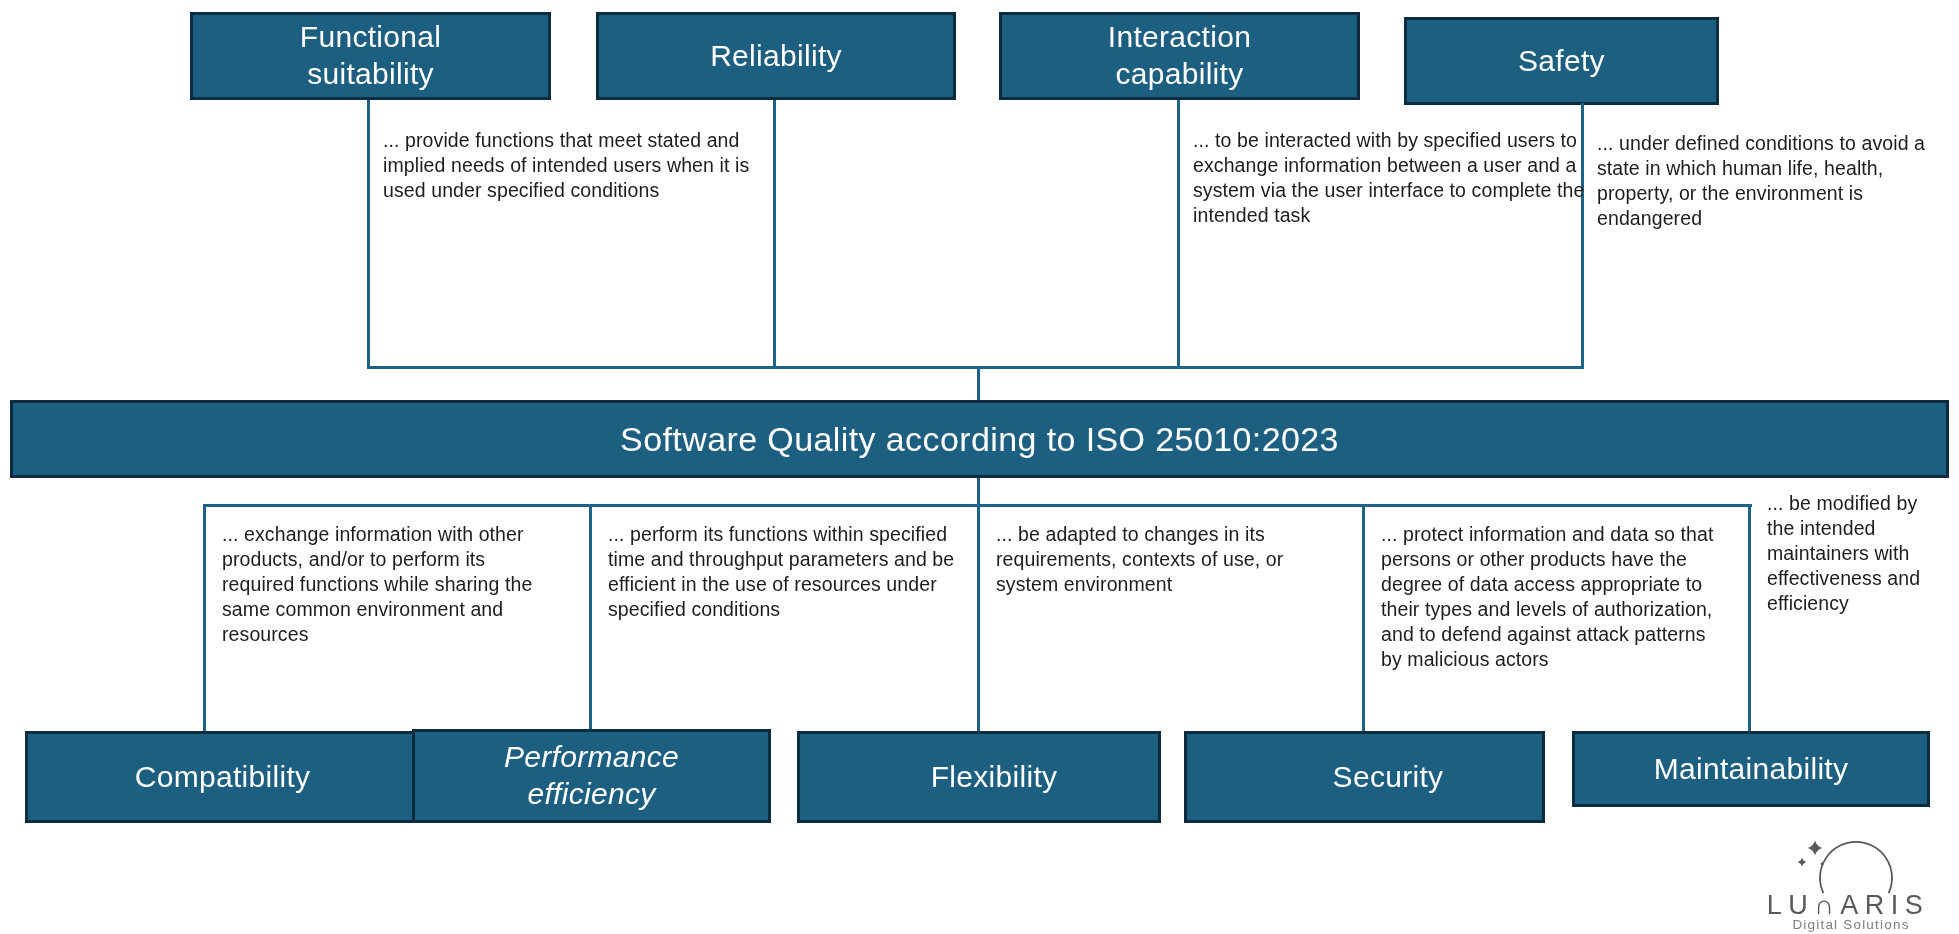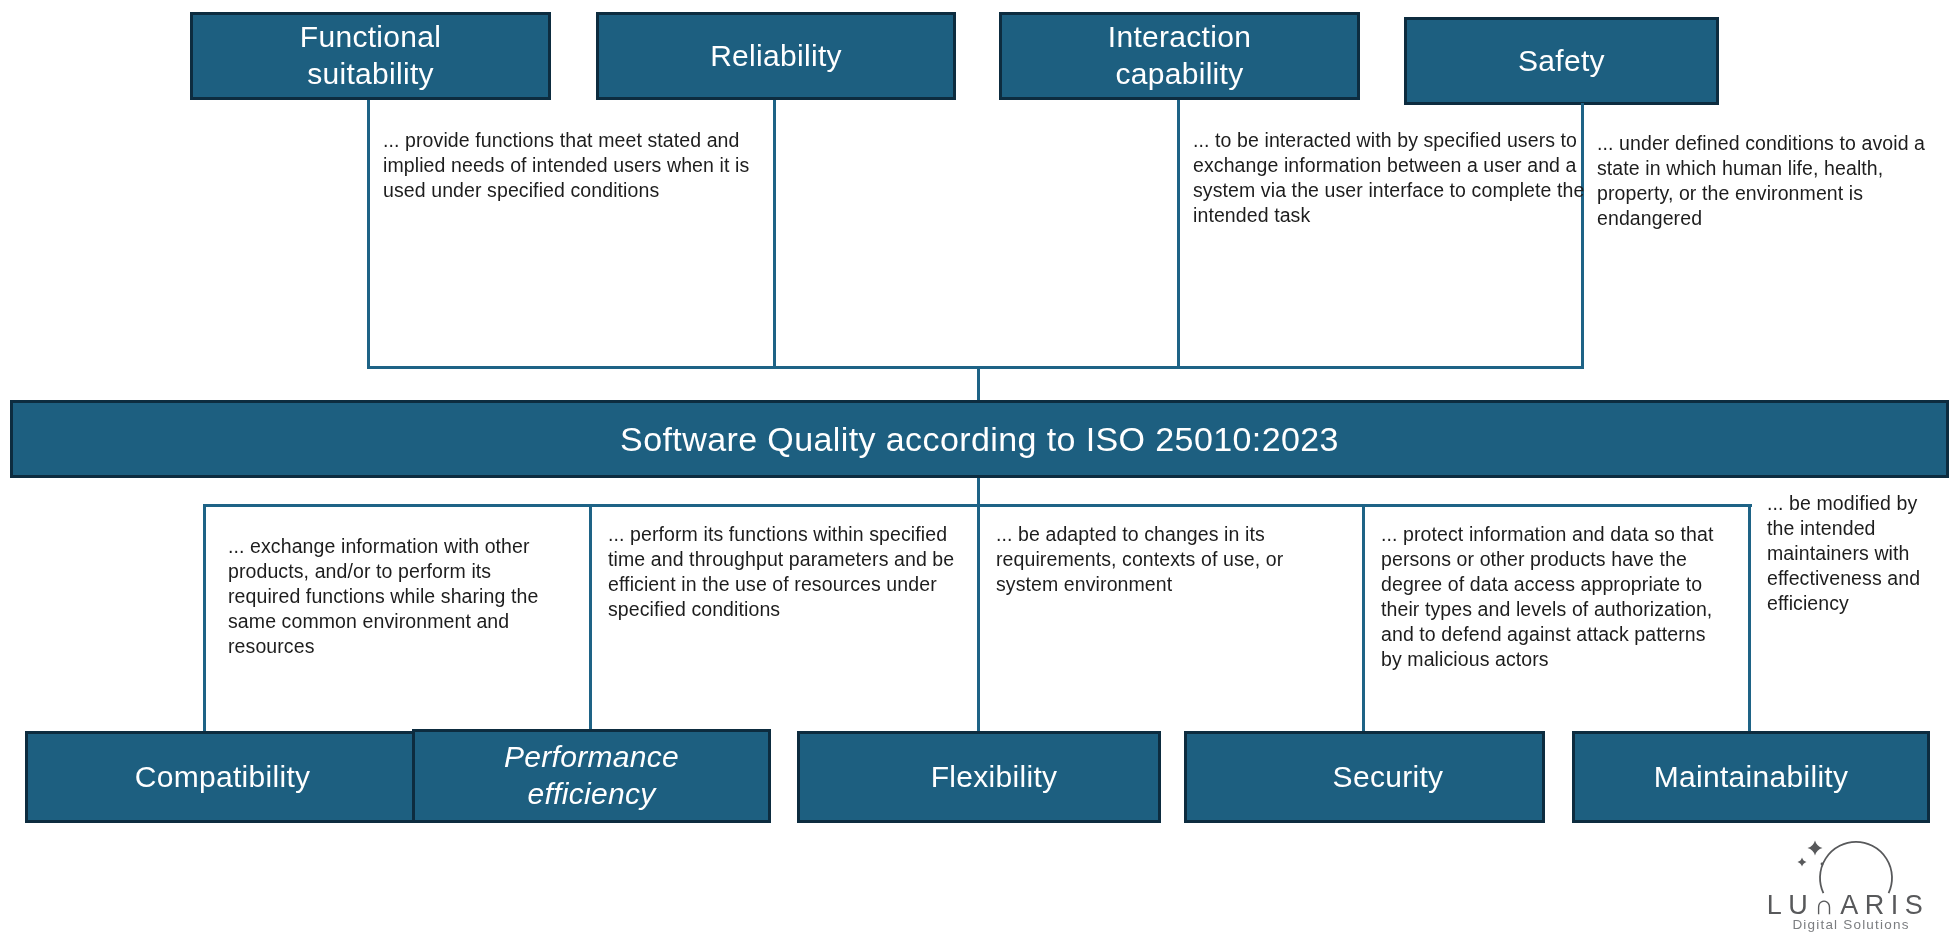--- a/index.html
+++ b/index.html
@@ -82,39 +82,39 @@
   </div>
 
   <div class="line" style="left:977px;top:478px;width:3px;height:26px;"></div>
   <div class="line" style="left:203px;top:504px;width:1549px;height:3px;"></div>
   <div class="line" style="left:203px;top:507px;width:3px;height:224px;"></div>
   <div class="line" style="left:589px;top:507px;width:3px;height:224px;"></div>
   <div class="line" style="left:977px;top:507px;width:3px;height:224px;"></div>
   <div class="line" style="left:1362px;top:507px;width:3px;height:224px;"></div>
   <div class="line" style="left:1748px;top:507px;width:3px;height:224px;"></div>
 
-  <div class="desc" style="left:228px;top:522px;width:336px;margin-top:12px;">... exchange information with other products, and/or to perform its required functions while sharing the same common environment and resources</div>
+  <div class="desc" style="left:222px;top:522px;width:336px;">... exchange information with other products, and/or to perform its required functions while sharing the same common environment and resources</div>
   <div class="desc" style="left:608px;top:522px;width:366px;">... perform its functions within specified time and throughput parameters and be efficient in the use of resources under specified conditions</div>
   <div class="desc" style="left:996px;top:522px;width:300px;">... be adapted to changes in its requirements, contexts of use, or system environment</div>
   <div class="desc" style="left:1381px;top:522px;width:338px;">... protect information and data so that persons or other products have the degree of data access appropriate to their types and levels of authorization, and to defend against attack patterns by malicious actors</div>
   <div class="desc" style="left:1767px;top:491px;width:178px;">... be modified by the intended maintainers with effectiveness and efficiency</div>
 
   <div class="qbox" style="left:25px;top:731px;width:395px;height:92px;">
     <span class="inner">Compatibility</span>
   </div>
   <div class="qbox" style="left:412px;top:729px;width:359px;height:94px;font-style:italic;">
     <span class="inner narrow-p">Performance efficiency</span>
   </div>
   <div class="qbox" style="left:797px;top:731px;width:364px;height:92px;padding-left:30px;">
     <span class="inner">Flexibility</span>
   </div>
   <div class="qbox" style="left:1184px;top:731px;width:361px;height:92px;padding-left:47px;">
     <span class="inner">Security</span>
   </div>
-  <div class="qbox" style="left:1572px;top:731px;width:358px;height:92px;">
+  <div class="qbox" style="left:1572px;top:731px;width:358px;height:76px;">
     <span class="inner">Maintainability</span>
   </div>
 
   <div class="logo">
     <svg viewBox="0 0 210 100">
       <path d="M 80.4 61.2 A 36 36 0 1 1 145.6 61.2" fill="none" stroke="var(--logo-gray)" stroke-width="1.8"></path>
       <path d="M 0 -7.5 Q 1.6 -1.6 7.5 0 Q 1.6 1.6 0 7.5 Q -1.6 1.6 -7.5 0 Q -1.6 -1.6 0 -7.5 Z" transform="translate(72,16)" fill="var(--logo-gray)"></path>
       <path d="M 0 -4.5 Q 1 -1 4.5 0 Q 1 1 0 4.5 Q -1 1 -4.5 0 Q -1 -1 0 -4.5 Z" transform="translate(59,30)" fill="var(--logo-gray)"></path>
       <circle cx="79" cy="32" r="1.4" fill="var(--logo-gray)"></circle>
       <text x="105" y="82" text-anchor="middle" font-size="27" letter-spacing="6.5" fill="var(--logo-gray)" font-family="Liberation Sans, DejaVu Sans, sans-serif">LU∩ARIS</text>

